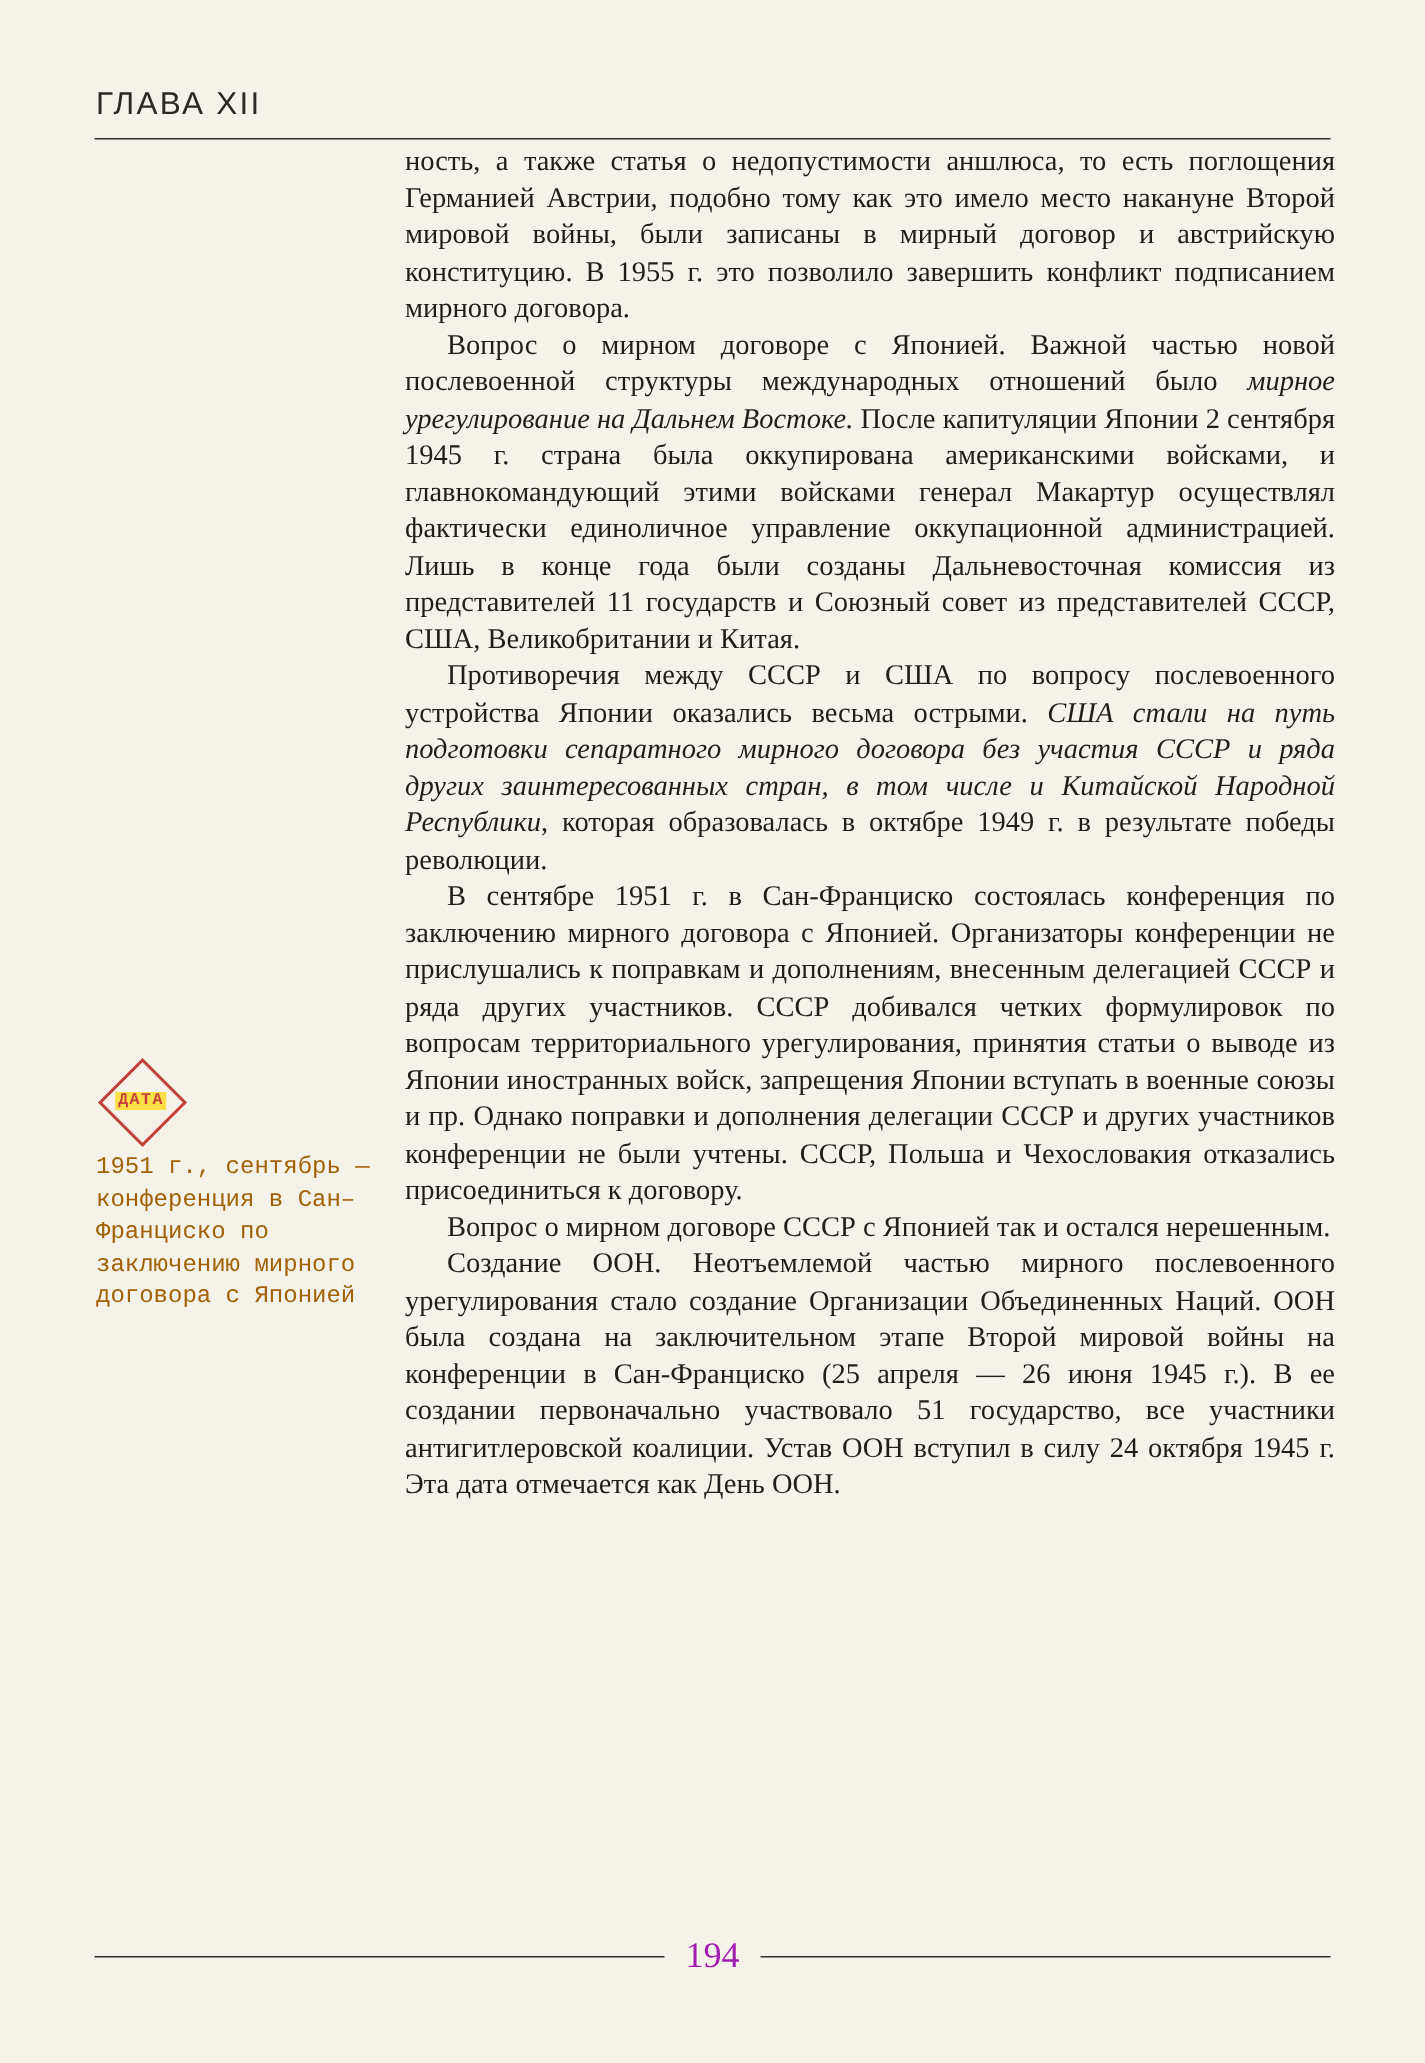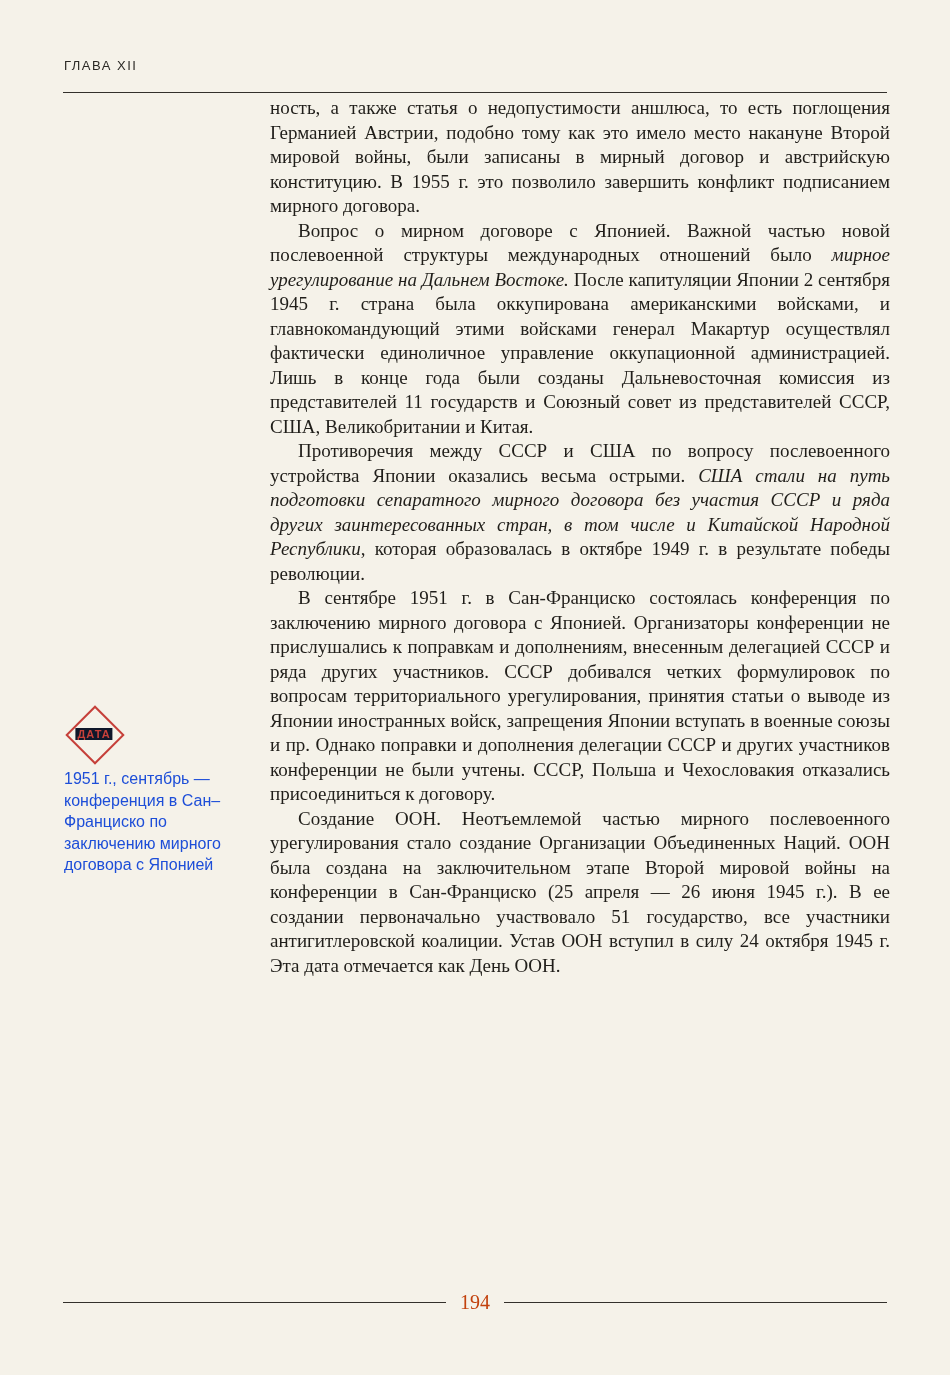--- a/index.html
+++ b/index.html
@@ -13,21 +13,21 @@
     overflow: hidden;
     background: #f5f2e9;
     color: #201e1a;
     font-family: "Liberation Serif", serif;
   }
   .chapter-heading {
     position: absolute;
     left: 64px;
     top: 58px;
     font-family: "Liberation Sans", sans-serif;
-    font-size: 13px;
+    font-size: 21px;
     letter-spacing: 1.5px;
     color: #2b2925;
   }
   .header-rule {
     position: absolute;
     left: 63px;
     top: 92px;
     width: 824px;
     height: 1px;
     background: #33302b;
@@ -67,56 +67,56 @@
     height: 38px;
     border: 2px solid #c6403a;
     transform: rotate(45deg);
     background: transparent;
   }
   .badge-label {
     position: absolute;
     left: 50%;
     top: 50%;
     transform: translate(-50%, -50%);
-    background: #0f172a;
+    background: #fde047;
     color: #c6403a;
-    font-family: Liberation Sans, sans-serif;
+    font-family: Liberation Mono, monospace;
     font-weight: bold;
     font-size: 11px;
     letter-spacing: 1px;
     padding: 0 2px;
     white-space: nowrap;
   }
   .margin-note {
     position: absolute;
     left: 64px;
     top: 768px;
     width: 192px;
-    font-family: Liberation Sans, sans-serif;
+    font-family: Liberation Mono, monospace;
     font-size: 16px;
     line-height: 21.5px;
-    color: #1d4ed8;
+    color: #a16207;
   }
   footer.page-footer {
     position: absolute;
     left: 63px;
     top: 1292px;
     width: 824px;
     display: flex;
     align-items: center;
     gap: 14px;
   }
   .footer-rule {
     flex: 1;
     height: 1px;
     background: #33302b;
   }
   .page-number {
-    font-size: 20px;
-    color: #c2410c;
+    font-size: 24px;
+    color: #a21caf;
     line-height: 1;
   }
 </style>
 </head>
 <body>
 
 <div class="chapter-heading">ГЛАВА XII</div>
 
 <div class="header-rule"></div>
 
@@ -126,20 +126,21 @@
     <span class="badge-label">ДАТА</span>
   </div>
   <div class="margin-note">1951 г., сентябрь — конференция в Сан–Франциско по заключению мирного договора с Японией</div>
 </aside>
 
 <main class="body-text">
     <p class=""><span>ность, а также статья о недопустимости аншлюса, то есть поглощения Германией Австрии, подобно тому как это имело место накануне Второй мировой войны, были записаны в мирный договор и австрийскую конституцию. В 1955 г. это позволило завершить конфликт подписанием мирного договора.</span></p>
     <p class="indent"><span class="b">Вопрос о мирном договоре с Японией.</span><span> Важной частью новой послевоенной структуры международных отношений было </span><span class="i">мирное урегулирование на Дальнем Востоке.</span><span> После капитуляции Японии 2 сентября 1945 г. страна была оккупирована американскими войсками, и главнокомандующий этими войсками генерал Макартур осуществлял фактически единоличное управление оккупационной администрацией. Лишь в конце года были созданы </span><span class="b">Дальневосточная комиссия</span><span> из представителей 11 государств и </span><span class="b">Союзный совет</span><span> из представителей СССР, США, Великобритании и Китая.</span></p>
     <p class="indent"><span>Противоречия между СССР и США по вопросу послевоенного устройства Японии оказались весьма острыми. </span><span class="i">США стали на путь подготовки сепаратного мирного договора без участия СССР и ряда других заинтересованных стран, в том числе и Китайской Народной Республики</span><span>, которая образовалась в октябре 1949 г. в результате победы революции.</span></p>
     <p class="indent"><span>В сентябре 1951 г. в Сан-Франциско состоялась конференция по заключению мирного договора с Японией. Организаторы конференции не прислушались к поправкам и дополнениям, внесенным делегацией СССР и ряда других участников. СССР добивался четких формулировок по вопросам территориального урегулирования, принятия статьи о выводе из Японии иностранных войск, запрещения Японии вступать в военные союзы и пр. Однако поправки и дополнения делегации СССР и других участников конференции не были учтены. СССР, Польша и Чехословакия отказались присоединиться к договору.</span></p>
+    <p class="indent"><span>Вопрос о мирном договоре СССР с Японией так и остался нерешенным.</span></p>
     <p class="indent"><span class="b">Создание ООН.</span><span> Неотъемлемой частью мирного послевоенного урегулирования стало создание </span><span class="b">Организации Объединенных Наций</span><span>. ООН была создана на заключительном этапе Второй мировой войны на конференции в Сан-Франциско (25 апреля — 26 июня 1945 г.). В ее создании первоначально участвовало 51 государство, все участники антигитлеровской коалиции. Устав ООН вступил в силу </span><span class="b">24 октября 1945 г.</span><span> Эта дата отмечается как </span><span class="b">День ООН.</span></p>
   </main>
 
 <footer class="page-footer">
   <span class="footer-rule"></span>
   <span class="page-number">194</span>
   <span class="footer-rule"></span>
 </footer>
 
 </body></html>

